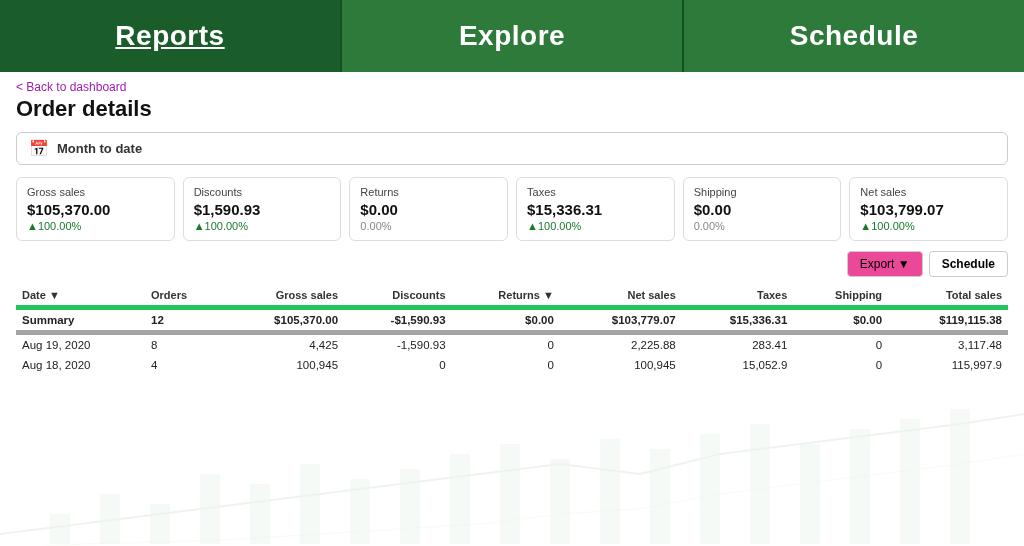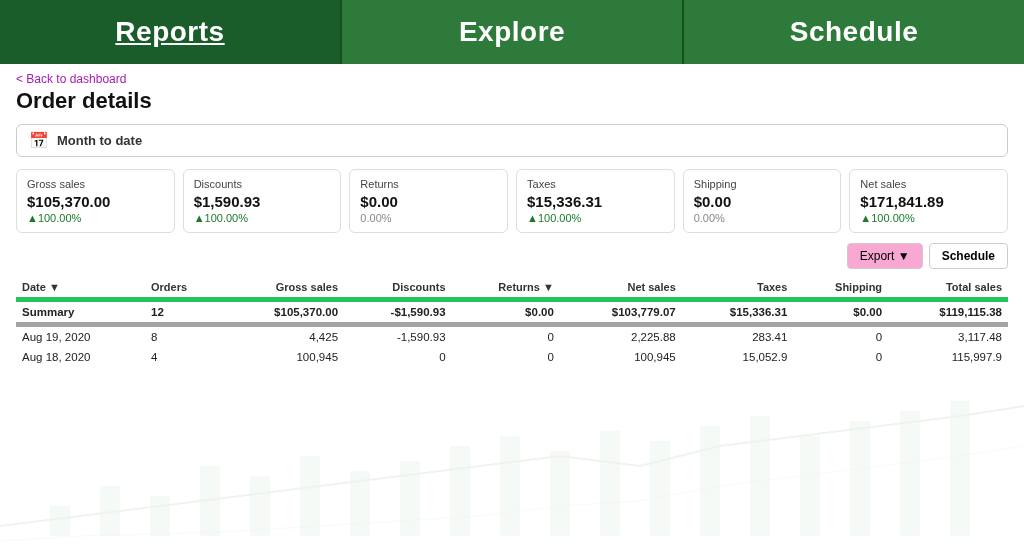--- a/index.html
+++ b/index.html
@@ -1,21 +1,21 @@
 <!DOCTYPE html>
 <html><head>
   <meta charset="utf-8">
   <style>
     * { box-sizing: border-box; margin: 0; padding: 0; }
     body { font-family: -apple-system, BlinkMacSystemFont, 'Segoe UI', Arial, sans-serif; background: #f0f0f0; width: 1024px; height: 546px; overflow: hidden; }
 
     
     .top-nav {
       display: flex;
-      height: 64px;
+      height: 72px;
       background: #1a5c2a;
     }
     .nav-item {
       flex: 1;
       display: flex;
       align-items: center;
       justify-content: center;
       cursor: pointer;
       font-size: 28px;
       font-weight: 800;
@@ -140,21 +140,21 @@
       display: flex;
       justify-content: flex-end;
       gap: 6px;
       margin-bottom: 8px;
     }
     .btn {
       padding: 5px 12px;
       font-size: 12px;
       border: 1px solid #ccc;
       border-radius: 4px;
-      background: #f9a8d4;
+      background: #ec4899;
       cursor: pointer;
       display: flex;
       align-items: center;
       gap: 4px;
     }
     .btn-schedule {
       background: white;
       font-weight: 600;
     }
 
@@ -266,21 +266,21 @@
           <div class="metric-value">$15,336.31</div>
           <div class="metric-change up">▲100.00%</div>
         </div>
         <div class="metric-card">
           <div class="metric-label">Shipping</div>
           <div class="metric-value">$0.00</div>
           <div class="metric-change neutral">0.00%</div>
         </div>
         <div class="metric-card">
           <div class="metric-label">Net sales</div>
-          <div class="metric-value">$171,841.89</div>
+          <div class="metric-value">$103,799.07</div>
           <div class="metric-change up">▲100.00%</div>
         </div>
       </div>
 
     <div class="actions-row">
       <button class="btn">Export ▼</button>
       <button class="btn btn-schedule">Schedule</button>
     </div>
 
     <table class="data-table">

